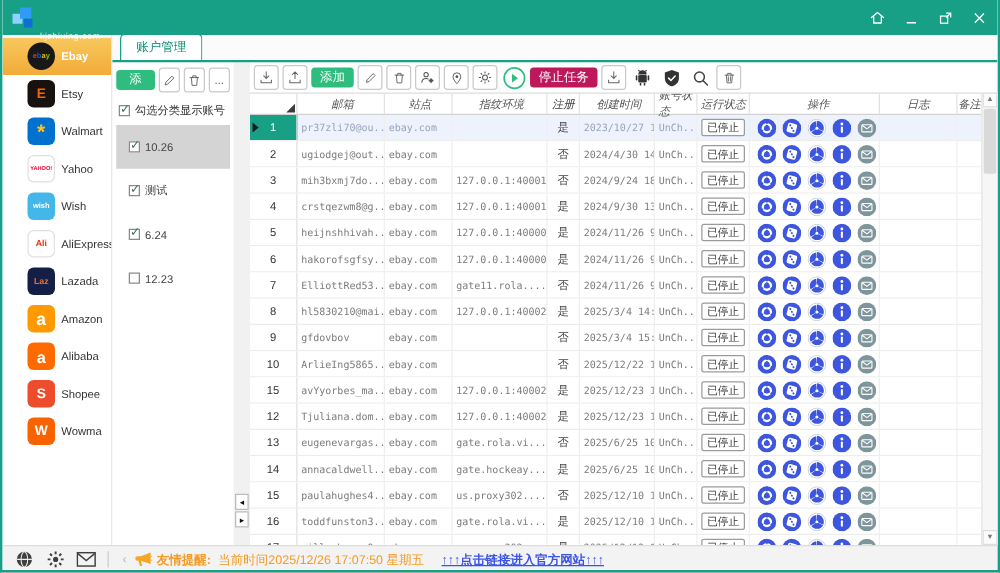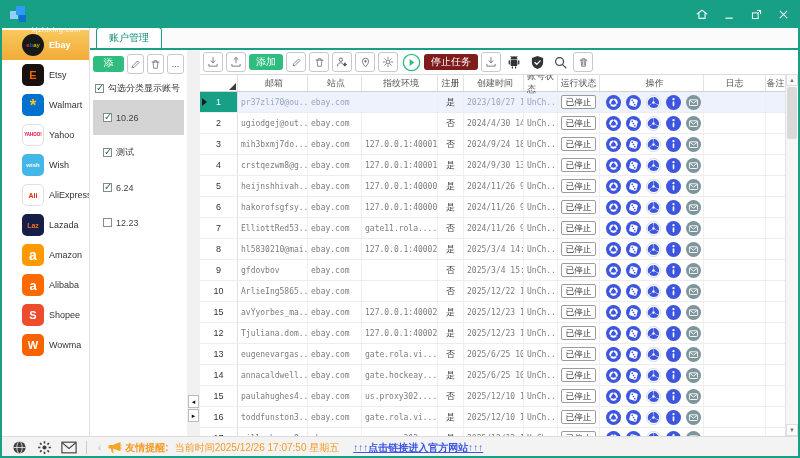--- a/index.html
+++ b/index.html
@@ -52,21 +52,21 @@
   .splitter{width:13px;background:#f1f1f1;position:relative;flex:none;}
   .split-btn{position:absolute;left:1px;width:11px;height:13px;background:#fff;border:1px solid #bbb;
              display:flex;align-items:center;justify-content:center;font-size:7px;color:#111;cursor:pointer;padding:0;}
   .split-left{bottom:28px;}
   .split-right{bottom:14px;}
   
   .tablepanel{flex:1;background:#fff;display:flex;flex-direction:column;min-width:0;position:relative;}
   .tbl-toolbar{height:24px;display:flex;align-items:center;gap:3px;padding:0 3px;flex:none;}
   .bare-btn{width:20px;height:20px;border:none;background:transparent;display:flex;align-items:center;justify-content:center;cursor:pointer;padding:0;}
   .grid{flex:1;border-top:1px solid #dcdcdc;overflow:hidden;margin-right:13px;min-height:0;}
-  .ghead{display:flex;height:17px;border-bottom:1px solid #d2d2d2;background:#fff;}
+  .ghead{display:flex;height:17px;border-bottom:1px solid #d2d2d2;background:#fff;font-style:italic;}
   .hcell{font-size:9px;color:#555;display:flex;align-items:center;justify-content:center;
          border-right:1px solid #e2e2e2;position:relative;flex:none;}
   .corner-tri{position:absolute;right:1px;bottom:1px;width:0;height:0;
               border-left:7px solid transparent;border-bottom:7px solid #3c3c3c;}
   .trow{display:flex;height:21px;border-bottom:1px solid #ededed;background:#fff;cursor:default;}
   .cell{display:flex;align-items:center;border-right:1px solid #efefef;overflow:hidden;white-space:nowrap;flex:none;}
   .mono{font-family:"DejaVu Sans Mono","Liberation Mono",monospace;font-size:8px;color:#7c7c7c;}
   .c-num{width:38px;justify-content:center;font-size:9px;color:#333;border-right:1px solid #e0e0e0;position:relative;}
   .c-email{width:70px;padding-left:3px;}
   .c-site{width:54px;padding-left:3px;}
@@ -324,21 +324,21 @@
                   <circle cx="8" cy="8" r="2.6" stroke="#555" stroke-width="1.1" fill="none"></circle>
                   <path d="M8 1.5v2.2M8 12.3v2.2M1.5 8h2.2M12.3 8h2.2M3.4 3.4L5 5M11 11l1.6 1.6M12.6 3.4L11 5M5 11l-1.6 1.6" stroke="#555" stroke-width="1.1"></path>
                 </svg>
             </button>
             <button class="bare-btn">
               <svg width="19" height="19" viewBox="0 0 20 20">
                   <circle cx="10" cy="10" r="8.6" stroke="#2fbd7f" stroke-width="1.4" fill="#fff"></circle>
                   <path d="M8 6.4l5 3.6-5 3.6z" fill="#2fbd7f"></path>
                 </svg>
             </button>
-            <button class="btn-green" style="background:#7f1d1d;">停止任务</button>
+            <button class="btn-green" style="background:#be185d;">停止任务</button>
             <button class="sq-btn">
               <svg width="12" height="12" viewBox="0 0 16 16">
                   <path d="M8 2v7M5.3 6.3L8 9l2.7-2.7" stroke="#666" stroke-width="1.1" fill="none" stroke-linecap="round"></path>
                   <path d="M2.5 10.5v3h11v-3" stroke="#666" stroke-width="1.1" fill="none"></path>
                 </svg>
             </button>
             <button class="bare-btn">
               <svg width="16" height="16" viewBox="0 0 16 16">
                   <path d="M4.6 5.6a3.4 3.4 0 0 1 6.8 0z" fill="#333"></path>
                   <path d="M5.6 3.2l-.8-1.2M10.4 3.2l.8-1.2" stroke="#333" stroke-width="1"></path>

